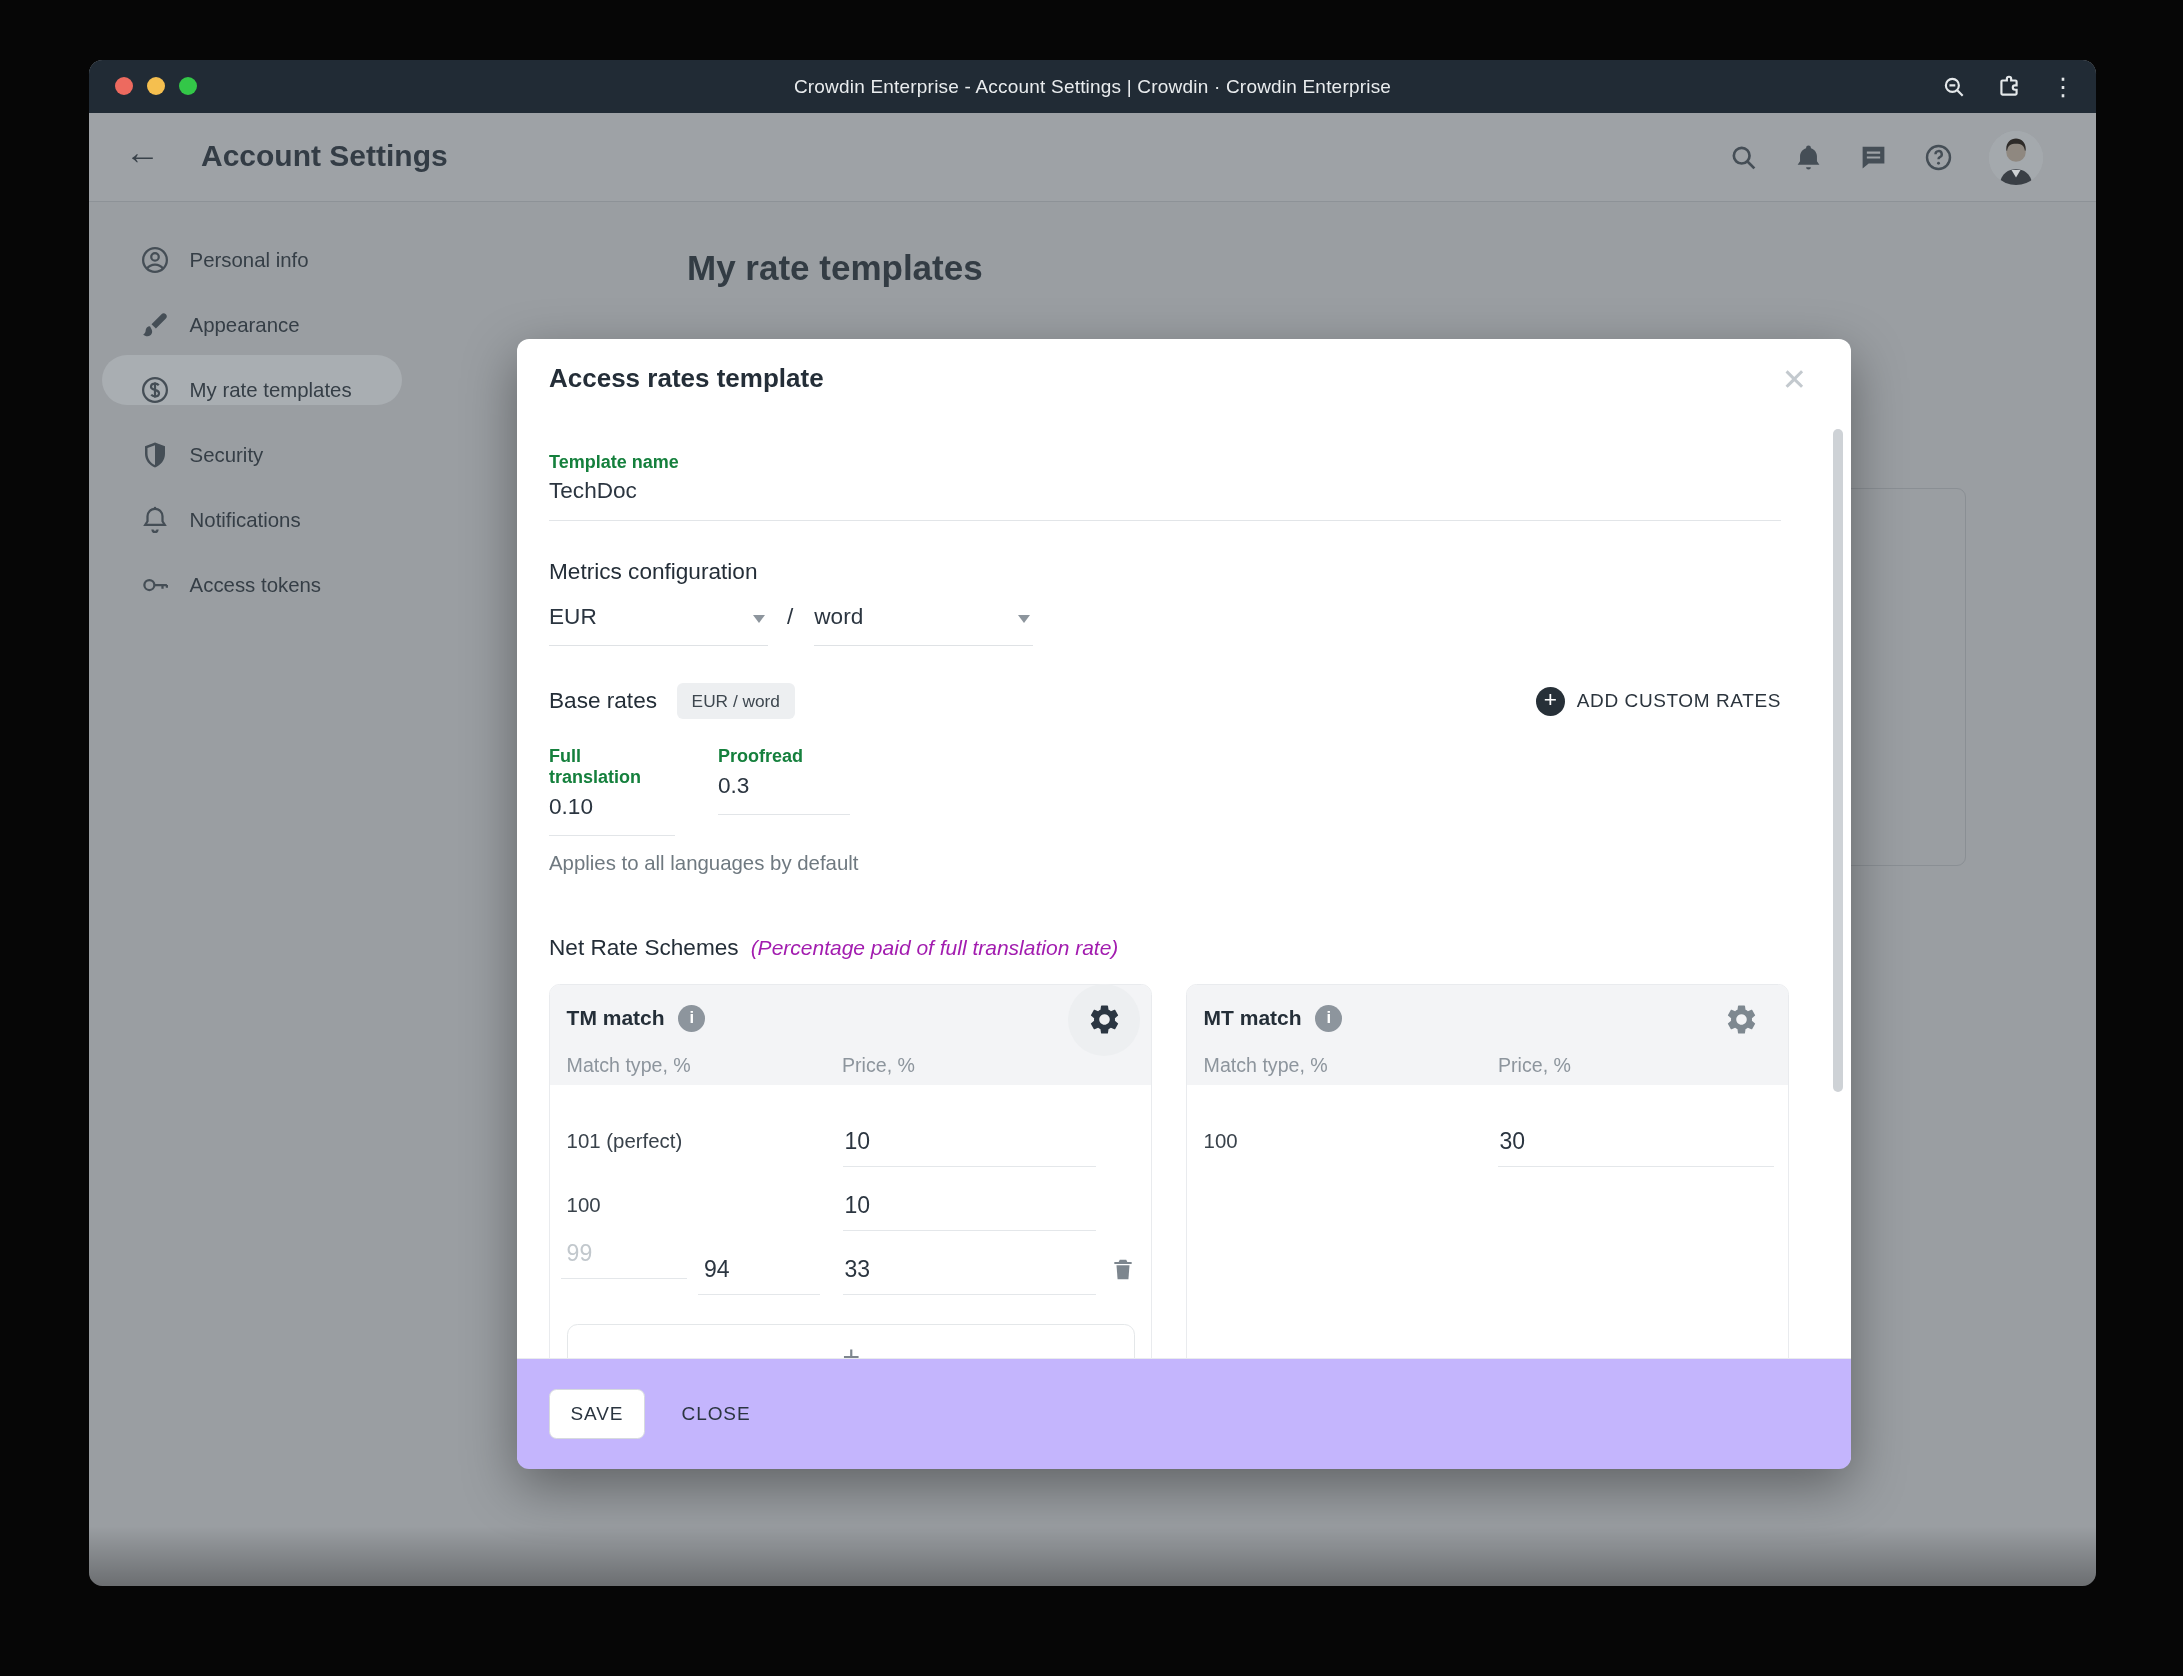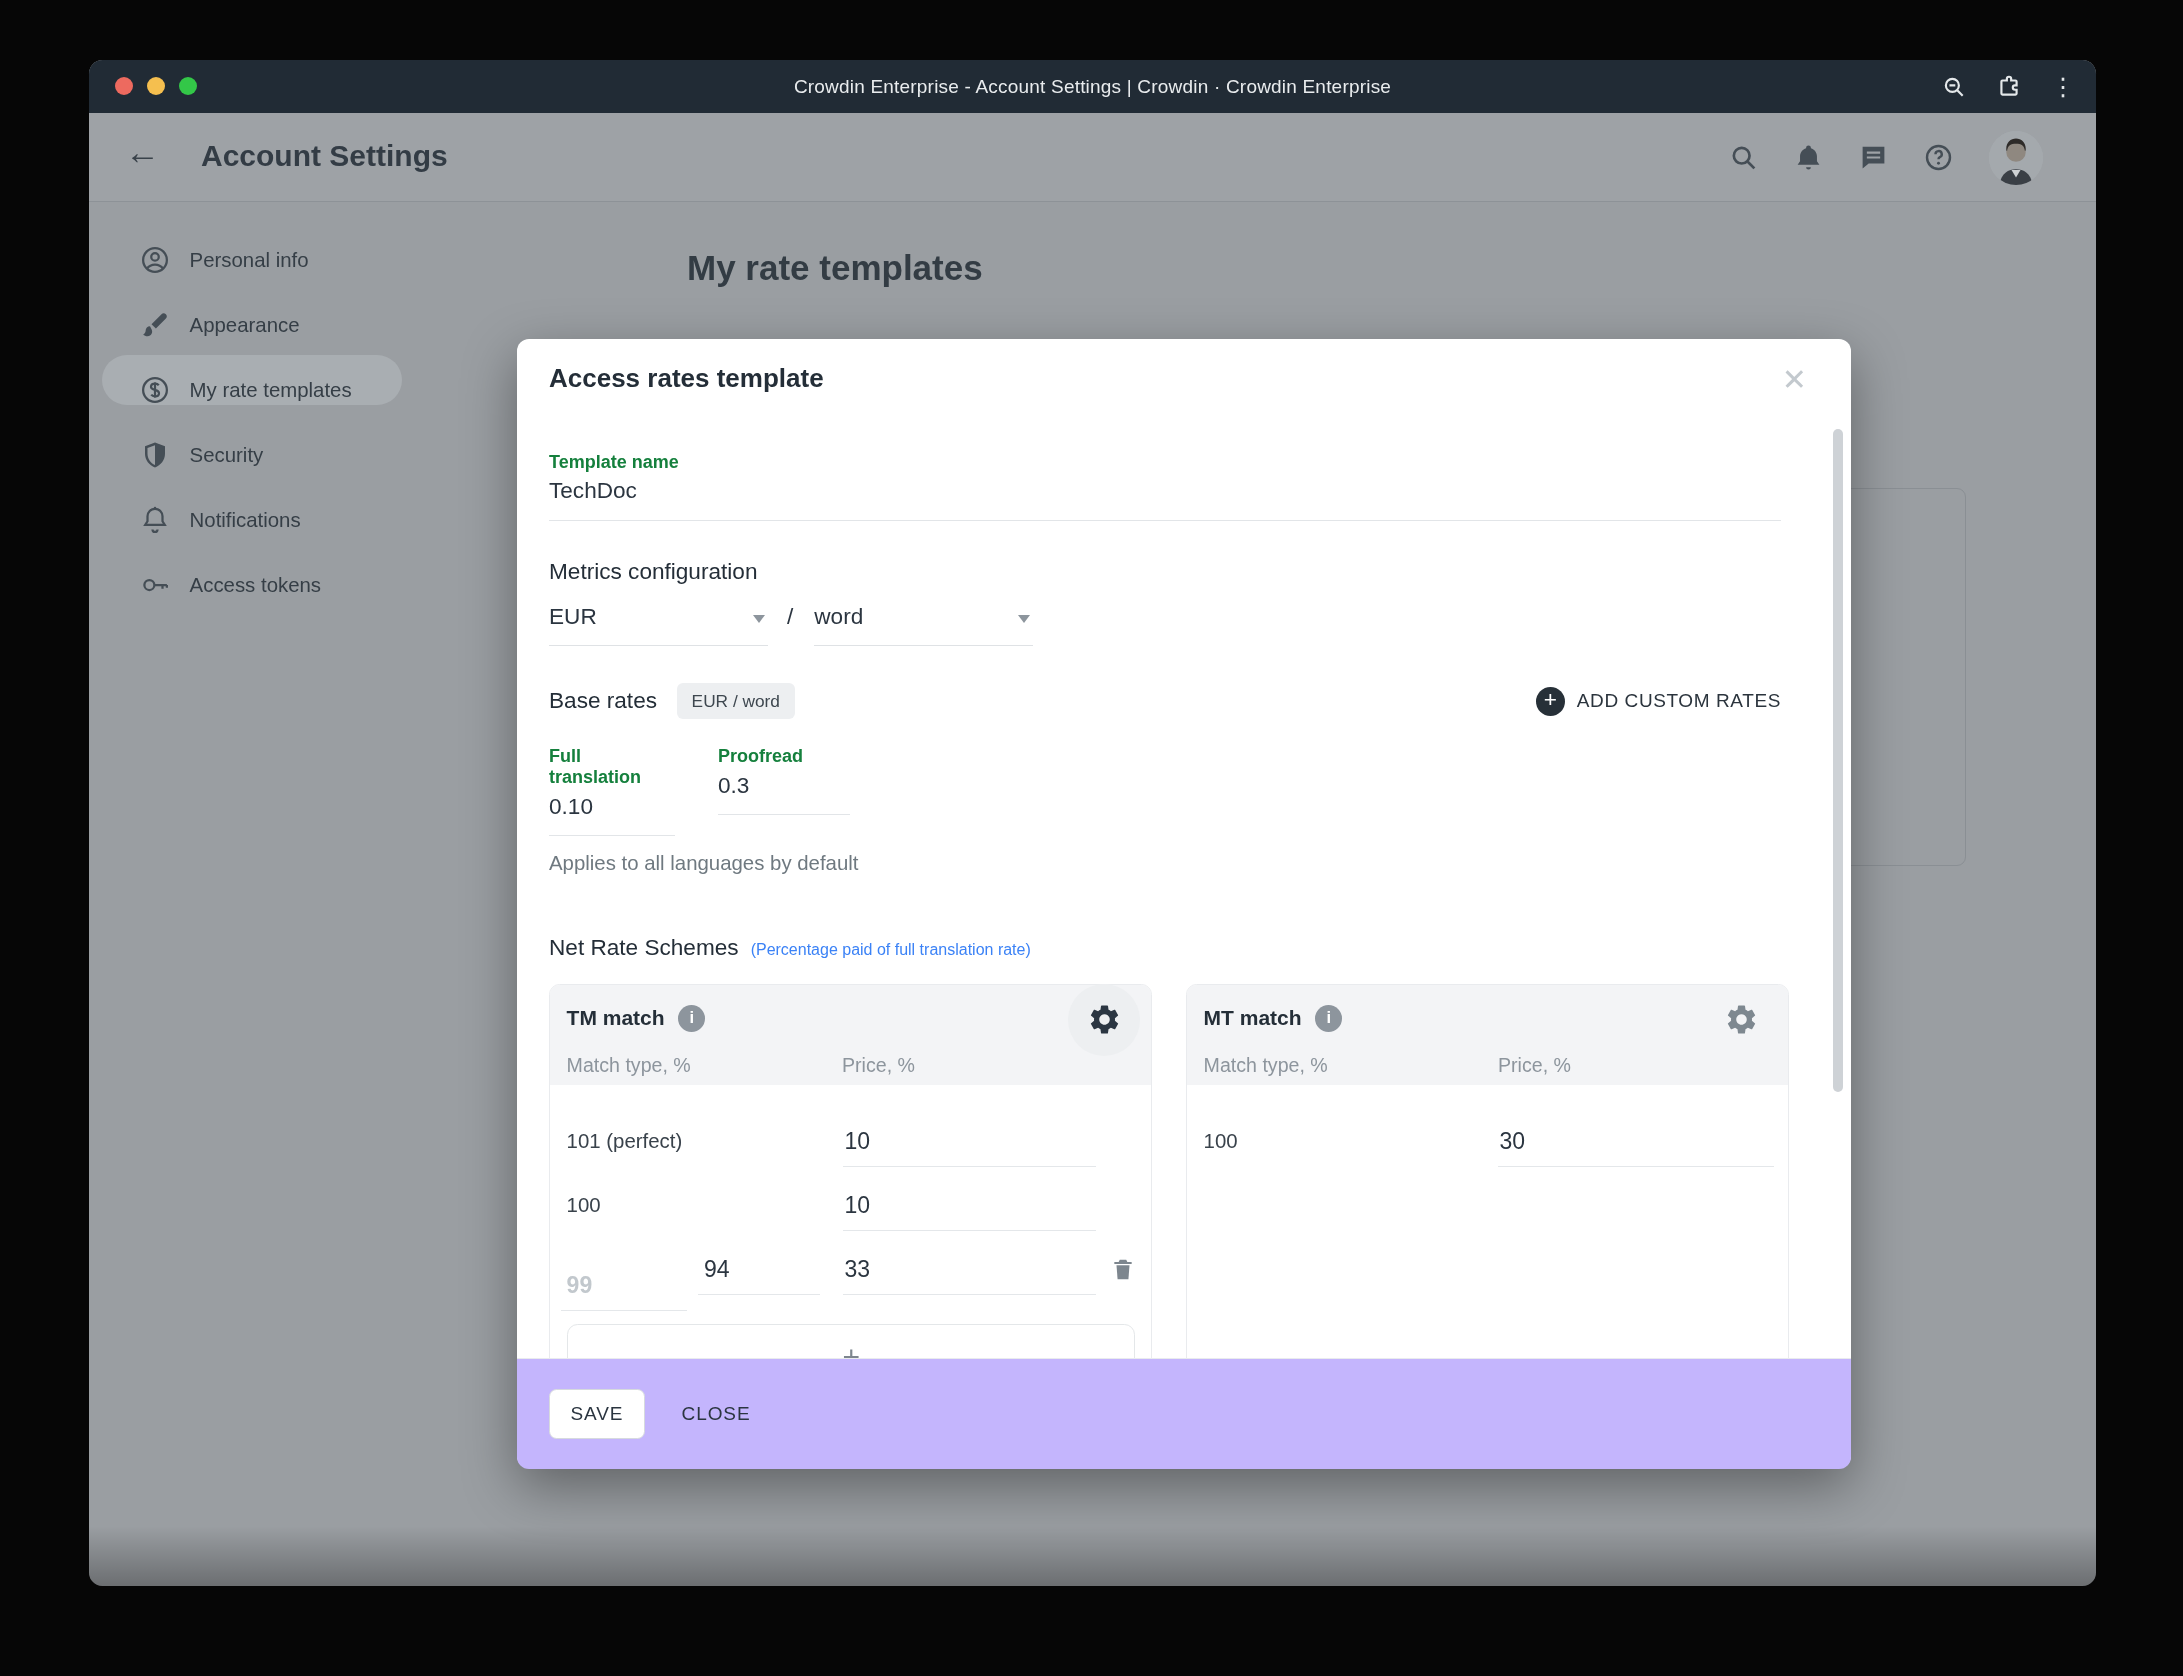--- a/index.html
+++ b/index.html
@@ -69,21 +69,21 @@
     font-size:22.6px;display:flex;align-items:center;justify-content:center;line-height:1;padding-bottom:1.5px;}
   .addcustom-lb{font-size:19px;color:#2b343d;letter-spacing:0.6px;font-weight:500;}
 
   .rate-field{position:absolute;top:407px;}
   .rate-field .m-input{padding:6px 0 15px 0;}
   .rf-1{left:32px;width:126px;}
   .rf-2{left:201px;width:132px;}
   .m-note{position:absolute;left:32px;top:513px;font-size:20.4px;color:#6f7980;}
 
   .schemes-h{position:absolute;left:32px;top:596px;display:flex;align-items:baseline;gap:12px;}
-  .schemes-sub{font-size:16px;color:#3b82f6;}
+  .schemes-sub{font-size:21px;color:#a21caf;font-style:italic;}
 
   .card{position:absolute;top:645px;width:603px;height:392px;border:1.5px solid #e9ebee;border-radius:10.6px;background:#fff;}
   .card-1{left:32px;}
   .card-2{left:669px;}
   .card-head{position:absolute;left:0;top:0;width:100%;height:100px;background:#f3f4f6;
     border-radius:9px 9px 0 0;}
   .card-title{position:absolute;left:16.6px;top:19.6px;display:flex;align-items:center;gap:13.6px;}
   .card-title b{font-size:21px;color:#242e38;}
   .info-ic{width:27px;height:27px;border-radius:50%;background:#8d959d;color:#fff;
     font-size:16.6px;font-weight:bold;display:flex;align-items:center;justify-content:center;font-style:normal;}
@@ -279,21 +279,21 @@
           <div class="col-h" style="left:16.6px">Match type, %</div>
           <div class="col-h" style="left:292px">Price, %</div>
         </div>
 
         <div class="row-label" style="left:16.6px;top:145px">101 (perfect)</div>
         <input class="row-input" style="left: 293px; top: 143px; width: 253px;" value="10">
 
         <div class="row-label" style="left:16.6px;top:209px">100</div>
         <input class="row-input" style="left: 293px; top: 207px; width: 253px;" value="10">
 
-        <input class="row-input ph" style="left: 11.3px; top: 287px; width: 126px; padding-left: 5.3px; font-weight: bold;" placeholder="99">
+        <input class="row-input ph" style="left: 11.3px; top: 255px; width: 126px; padding-left: 5.3px;" placeholder="99">
         <input class="row-input" style="left: 148px; top: 271px; width: 122px; padding-left: 6px;" value="94">
         <input class="row-input" style="left: 293px; top: 271px; width: 253px;" value="33">
         <svg class="trash" style="left:560px;top:270px" viewBox="0 0 24 24" fill="currentColor">
             <path d="M9 3h6l1 2h4v2H4V5h4l1-2z"></path>
             <path d="M6 8h12l-1 13H7L6 8z"></path>
           </svg>
 
         <div class="addrow-btn">
           <span class="addrow-plus">+</span>
         </div>

